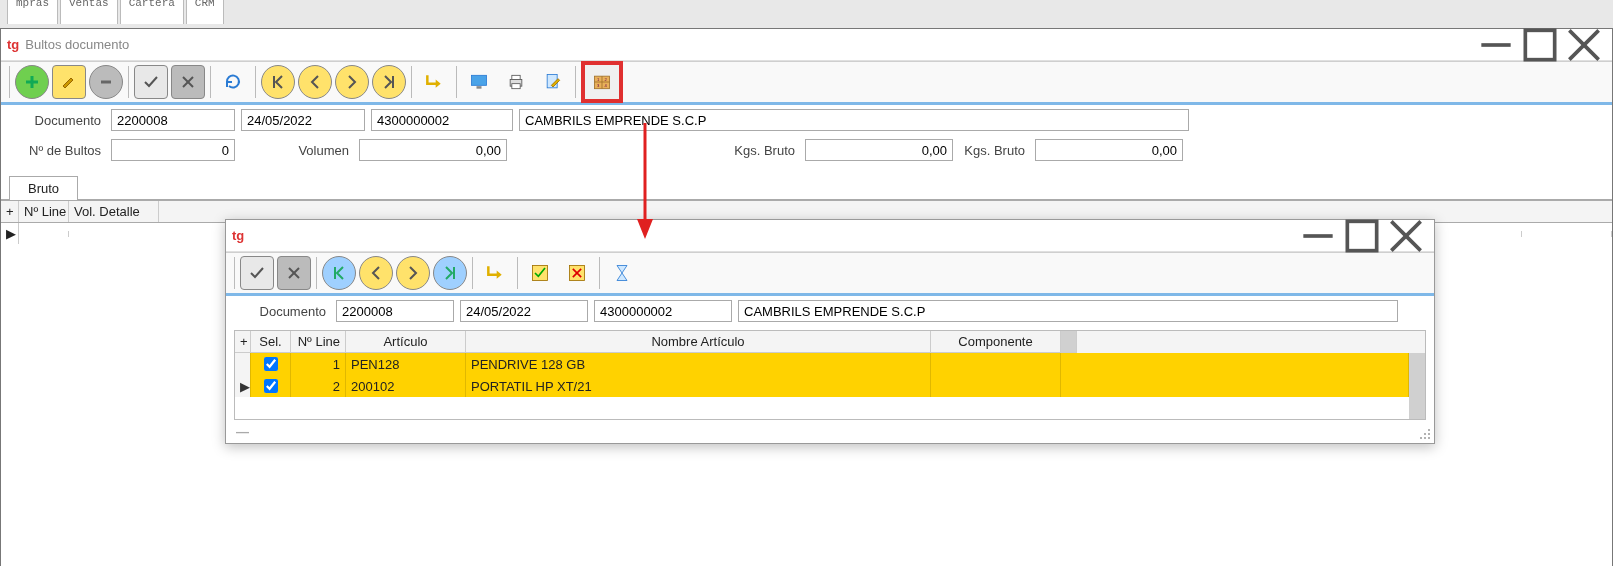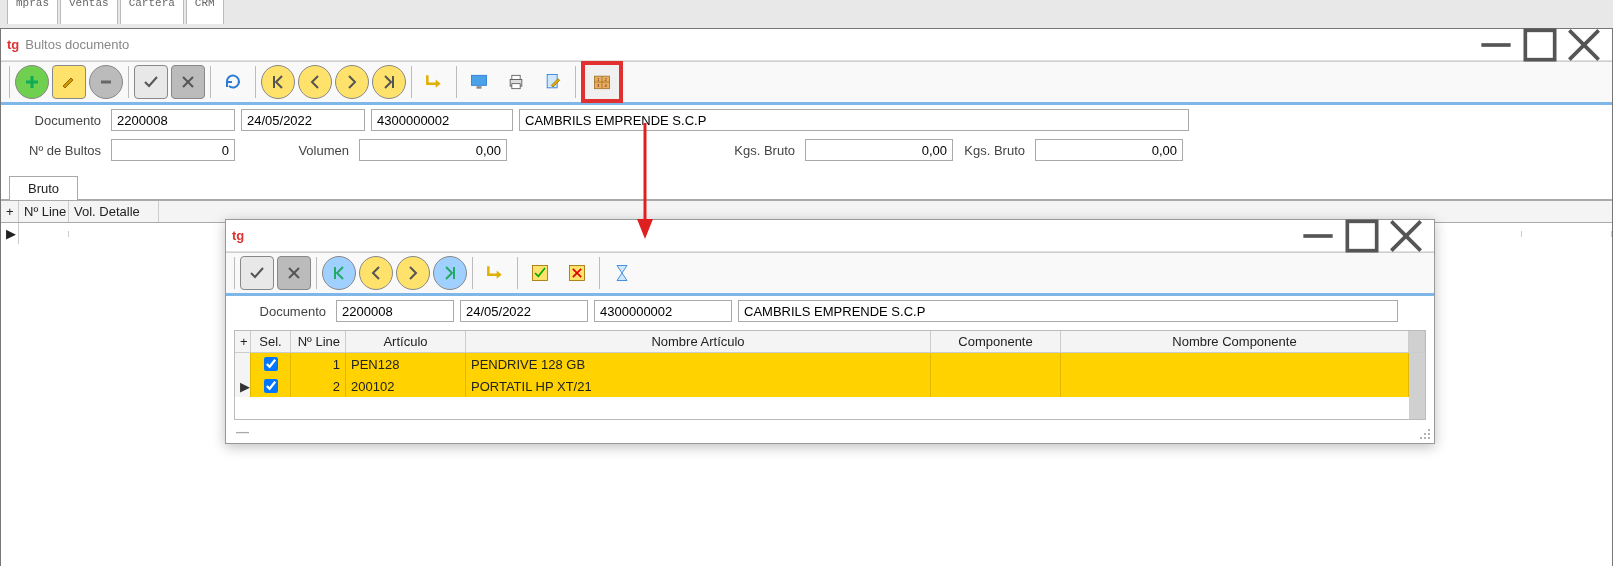--- a/index.html
+++ b/index.html
@@ -433,21 +433,20 @@
     </div>
 
     <div class="sub-grid">
       <div class="sub-gh-row">
         <div class="sub-gh" style="width:16px;text-align:center">+</div>
         <div class="sub-gh" style="width:40px">Sel.</div>
         <div class="sub-gh" style="width:55px;text-align:right">Nº Line</div>
         <div class="sub-gh" style="width:120px">Artículo</div>
         <div class="sub-gh" style="width:465px">Nombre Artículo</div>
         <div class="sub-gh" style="width:130px">Componente</div>
-        <div class="sub-gh" style="flex:1">Nombre Componente</div>
         <div class="sub-gh scrollbar-stub"></div>
       </div>
 
       <div style="display:flex">
         <div style="flex:1">
           <div class="sub-row">
             <div class="sc sub-row-marker" style="background:#f4f4f4"></div>
             <div class="sc" style="width:40px;justify-content:center">
                 <input type="checkbox" checked="" style="">
               </div>

